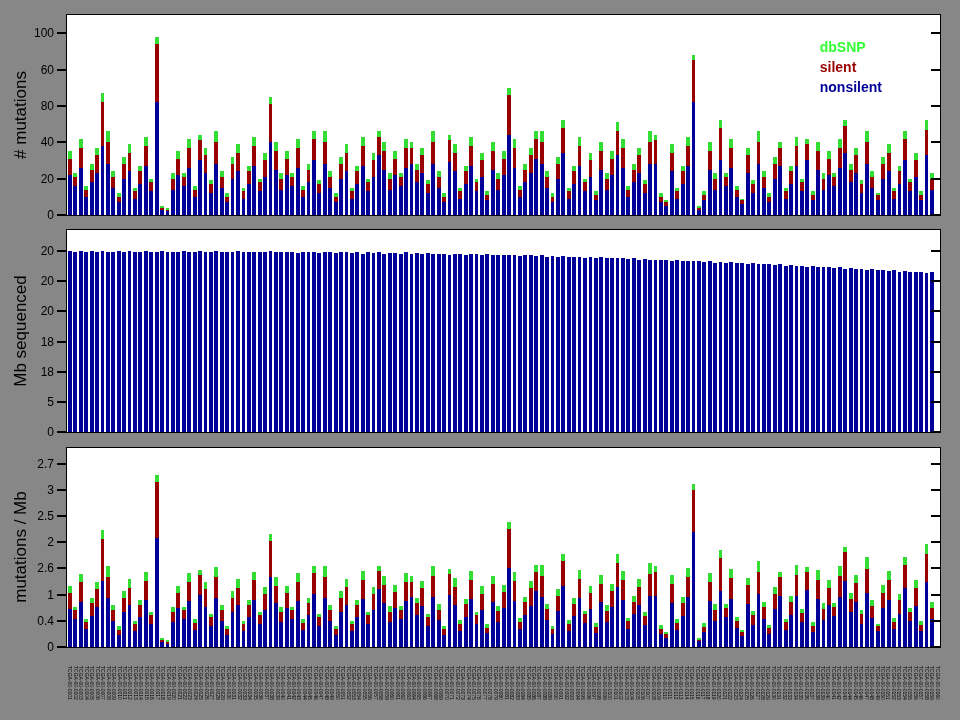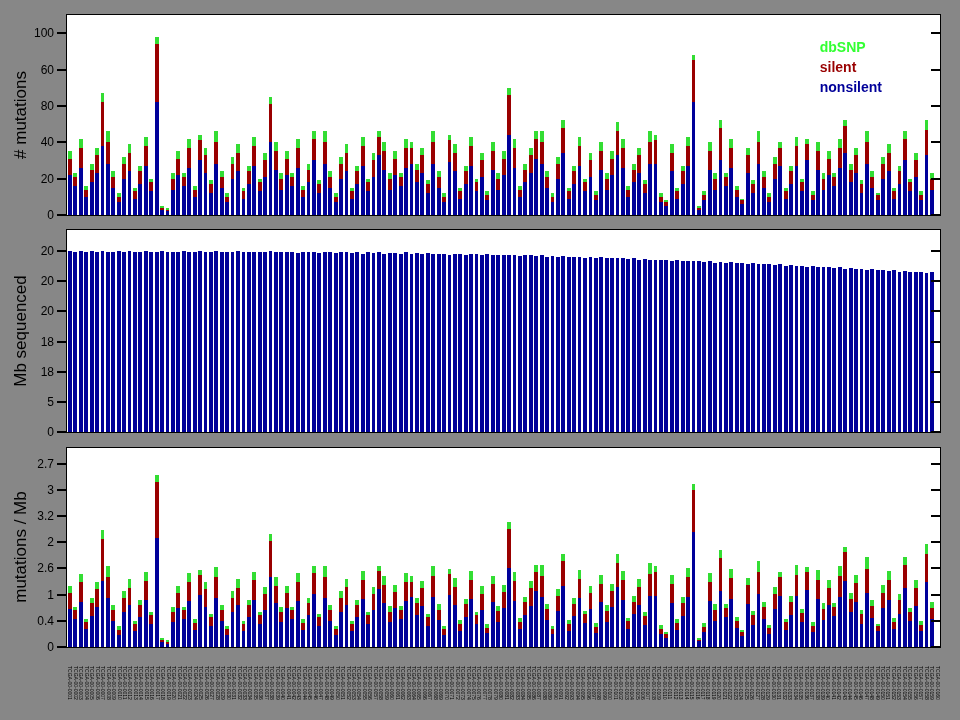--- a/index.html
+++ b/index.html
@@ -2200,21 +2200,21 @@
       <div class="tick right" style="top: calc(73.6842% - 1px);"></div>
       <span class="ticklabel" style="top: 73.6842%;">1</span>
       <div class="tick left" style="top: calc(60.5263% - 1px);"></div>
       <div class="tick right" style="top: calc(60.5263% - 1px);"></div>
       <span class="ticklabel" style="top: 60.5263%;">2.6</span>
       <div class="tick left" style="top: calc(47.3684% - 1px);"></div>
       <div class="tick right" style="top: calc(47.3684% - 1px);"></div>
       <span class="ticklabel" style="top: 47.3684%;">2</span>
       <div class="tick left" style="top: calc(34.2105% - 1px);"></div>
       <div class="tick right" style="top: calc(34.2105% - 1px);"></div>
-      <span class="ticklabel" style="top: 34.2105%;">3.2</span>
+      <span class="ticklabel" style="top: 34.2105%;">2.5</span>
       <div class="tick left" style="top: calc(21.0526% - 1px);"></div>
       <div class="tick right" style="top: calc(21.0526% - 1px);"></div>
       <span class="ticklabel" style="top: 21.0526%;">3</span>
       <div class="tick left" style="top: calc(7.89474% - 1px);"></div>
       <div class="tick right" style="top: calc(7.89474% - 1px);"></div>
       <span class="ticklabel" style="top: 7.89474%;">2.7</span>
     </div>
 
   <div class="ylab" style="top:115px;"># mutations</div>
   <div class="ylab" style="top:331px;">Mb sequenced</div>

